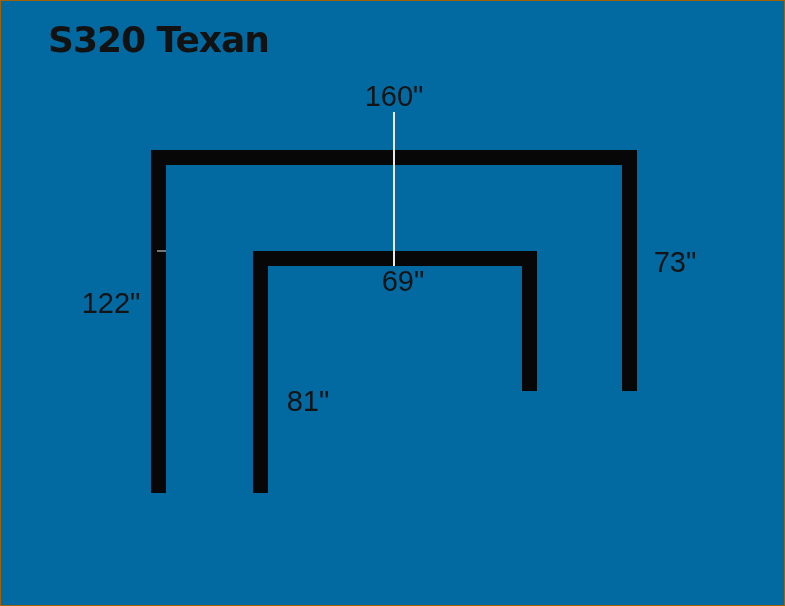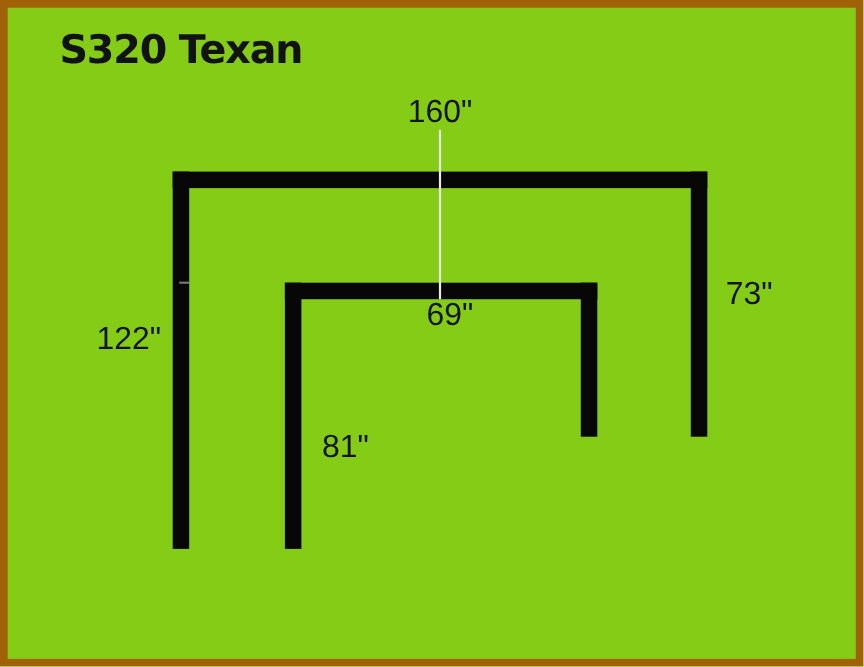--- a/index.html
+++ b/index.html
@@ -5,22 +5,22 @@
   html, body {
     margin: 0;
     padding: 0;
     background: #ffffff;
     font-family: "Liberation Sans", sans-serif;
   }
   .canvas {
     position: relative;
     width: 785px;
     height: 606px;
-    background: #84cc16;
-    border: 7px solid #a16207;
+    background: #0369a1;
+    border: 1px solid #a16207;
     box-sizing: border-box;
     overflow: hidden;
   }
   .title {
     position: absolute;
     left: 47px;
     top: 18px;
     font-family: "DejaVu Sans", "Liberation Sans", sans-serif;
     font-size: 36px;
     font-weight: 700;

